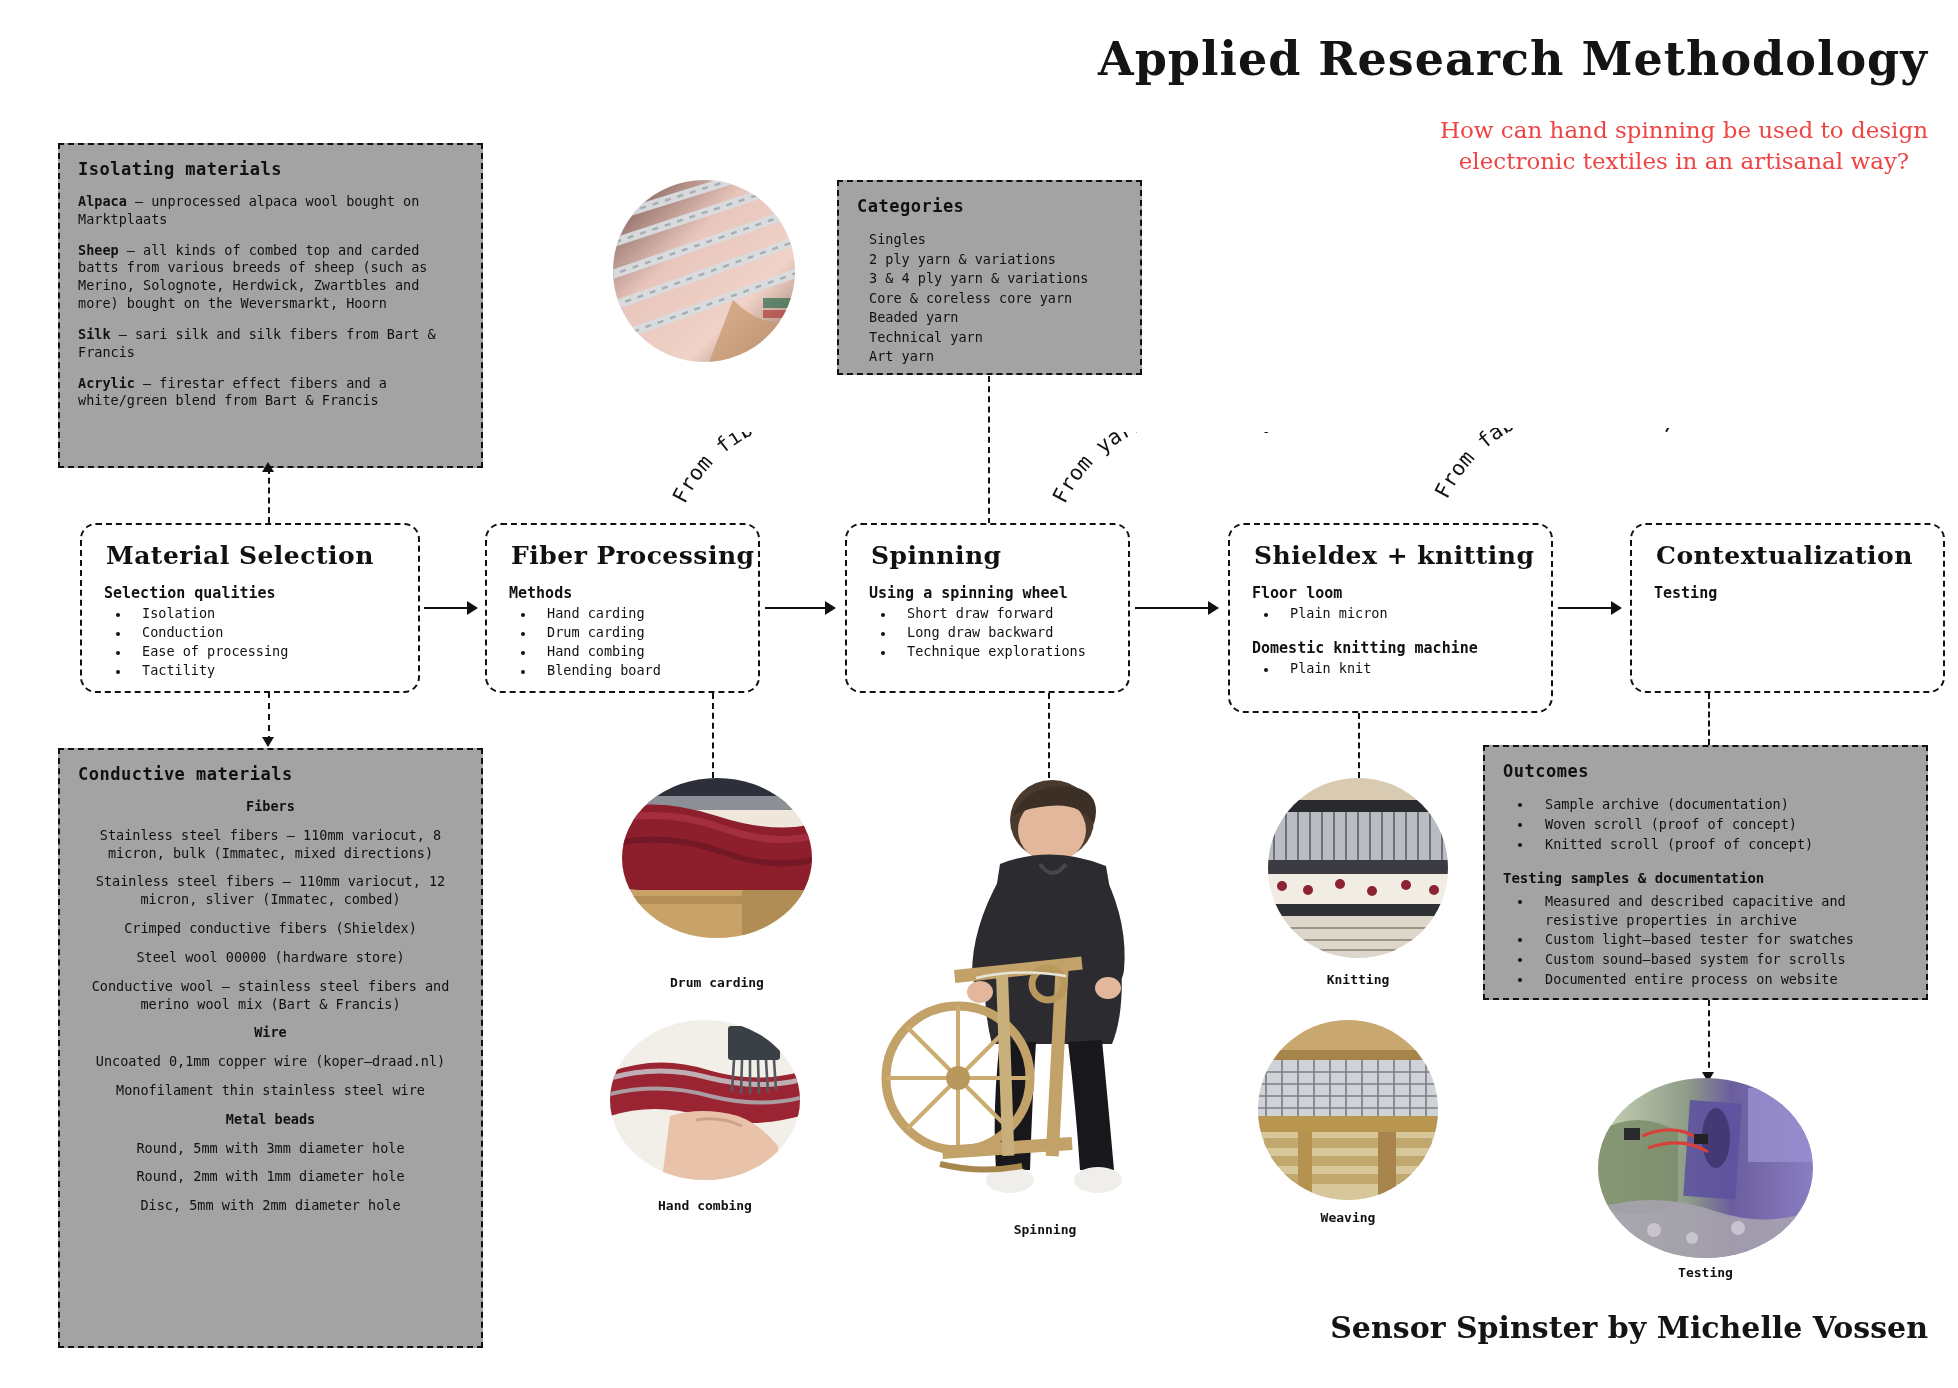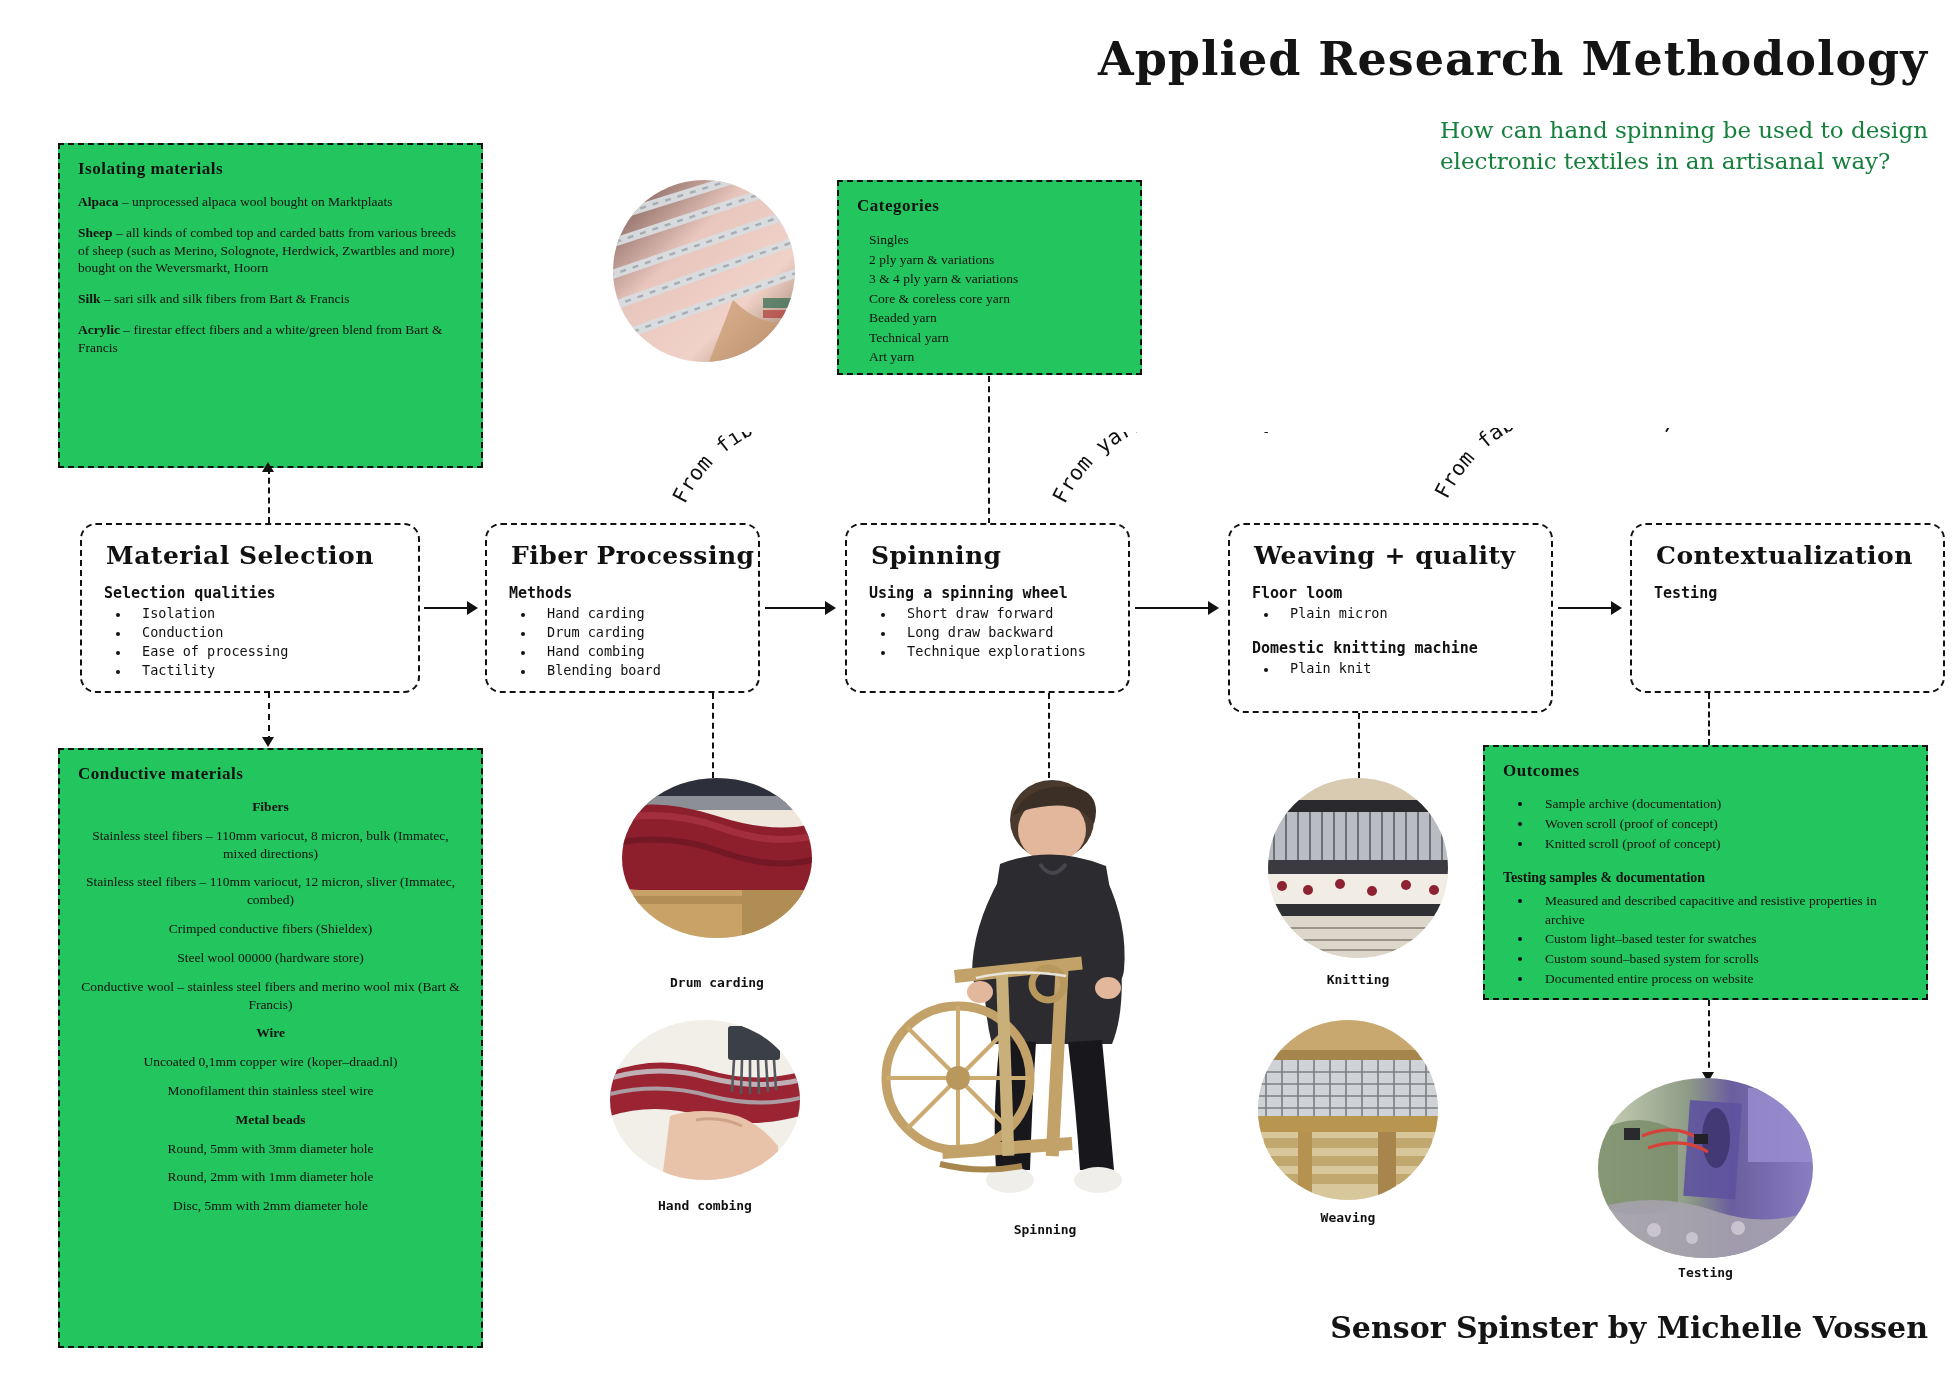--- a/index.html
+++ b/index.html
@@ -18,38 +18,37 @@
     font-size:46px;
     letter-spacing:1px;
     text-align:right;
     color:#141414;
     white-space:nowrap;
   }
   .subtitle {
     font-family:"DejaVu Serif", serif;
     font-size:23px;
     line-height:1.35;
-    text-align:left;
-    color:#15803d;
+    text-align:center;
+    color:#ef4444;
   }
   .signature {
     font-family:"DejaVu Serif", serif;
     font-weight:700;
     font-size:30px;
     text-align:right;
     color:#141414;
     white-space:nowrap;
   }
 
   
   .panel {
     border:2px dashed #111;
-    background:#22c55e;
+    background:#a3a3a3;
     padding:14px 18px 16px 18px;
-    font-family:Liberation Serif, serif;
   }
   .panel h3 {
     margin:0 0 14px 0;
     font-size:17px;
     font-weight:700;
     letter-spacing:0.5px;
   }
   .panel p {
     margin:0 0 13px 0;
     font-size:13.5px;
@@ -267,21 +266,21 @@
   <div class="stitle">Spinning</div>
   <div class="shead">Using a spinning wheel</div>
   <ul class="bullets">
     <li>Short draw forward</li>
     <li>Long draw backward</li>
     <li>Technique explorations</li>
   </ul>
 </div>
 
 <div class="abs stage" style="left:1228px; top:523px; width:325px; height:190px;">
-  <div class="stitle">Weaving + quality</div>
+  <div class="stitle">Shieldex + knitting</div>
   <div class="shead">Floor loom</div>
   <ul class="bullets">
     <li>Plain micron</li>
   </ul>
   <div class="shead" style="margin-top:16px;">Domestic knitting machine</div>
   <ul class="bullets">
     <li>Plain knit</li>
   </ul>
 </div>
 

